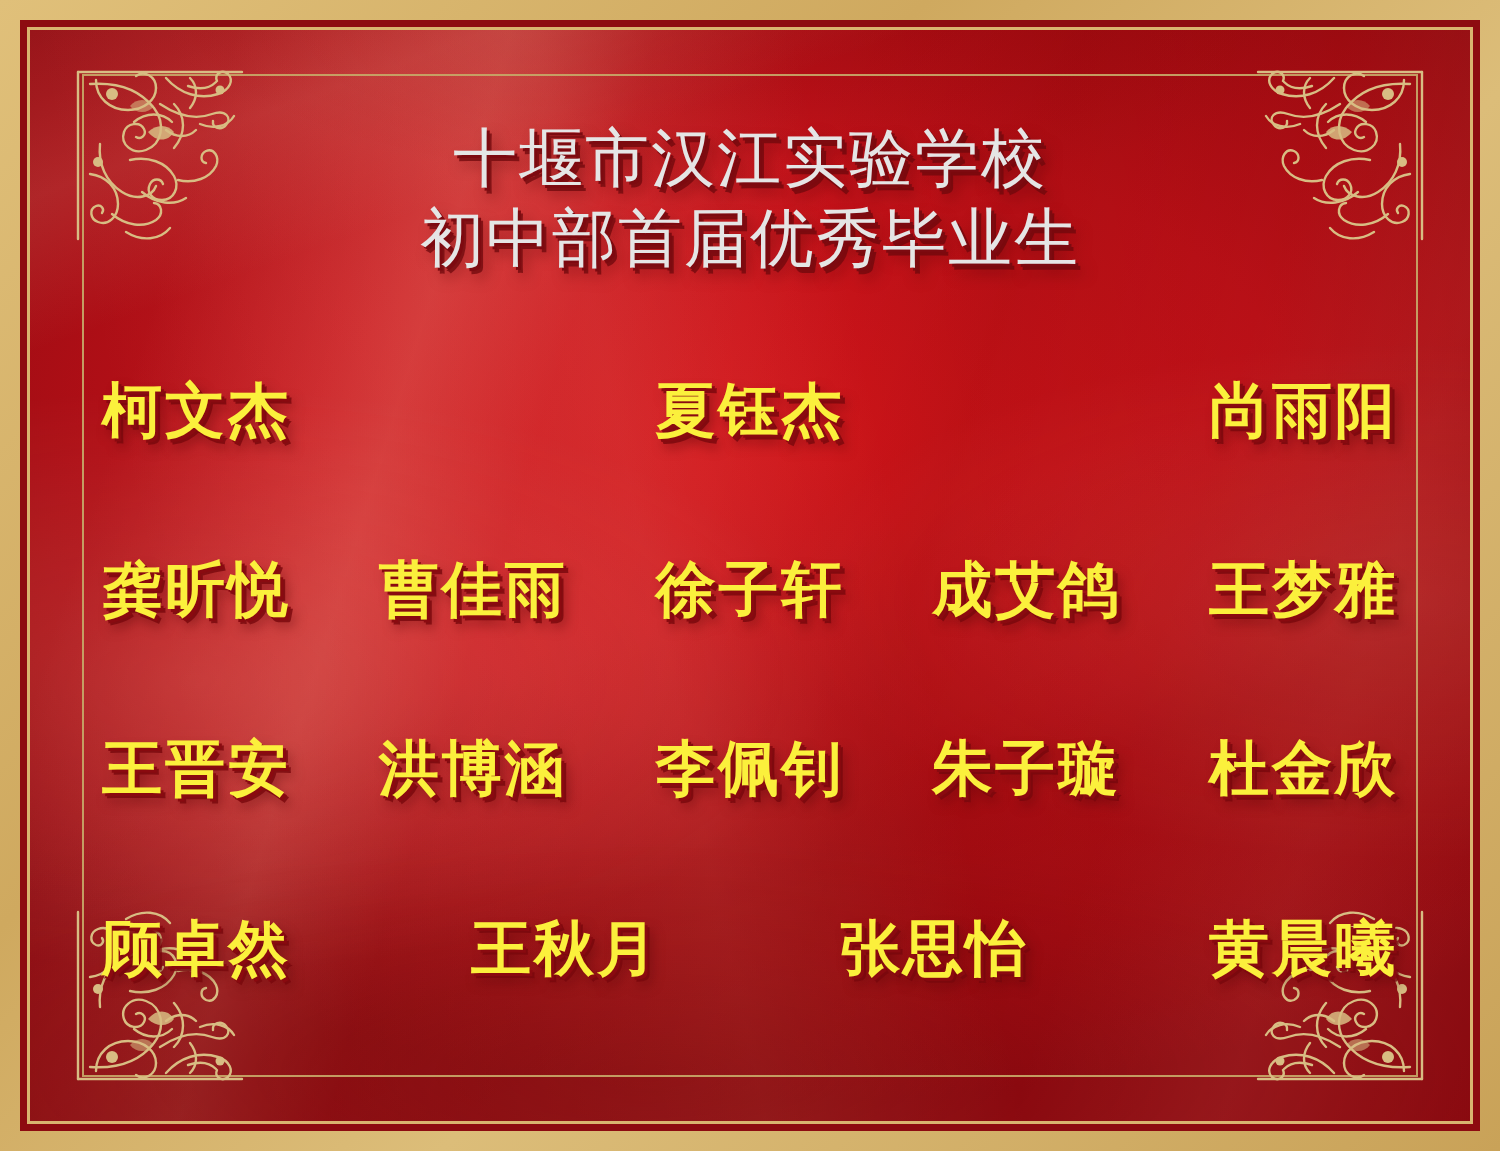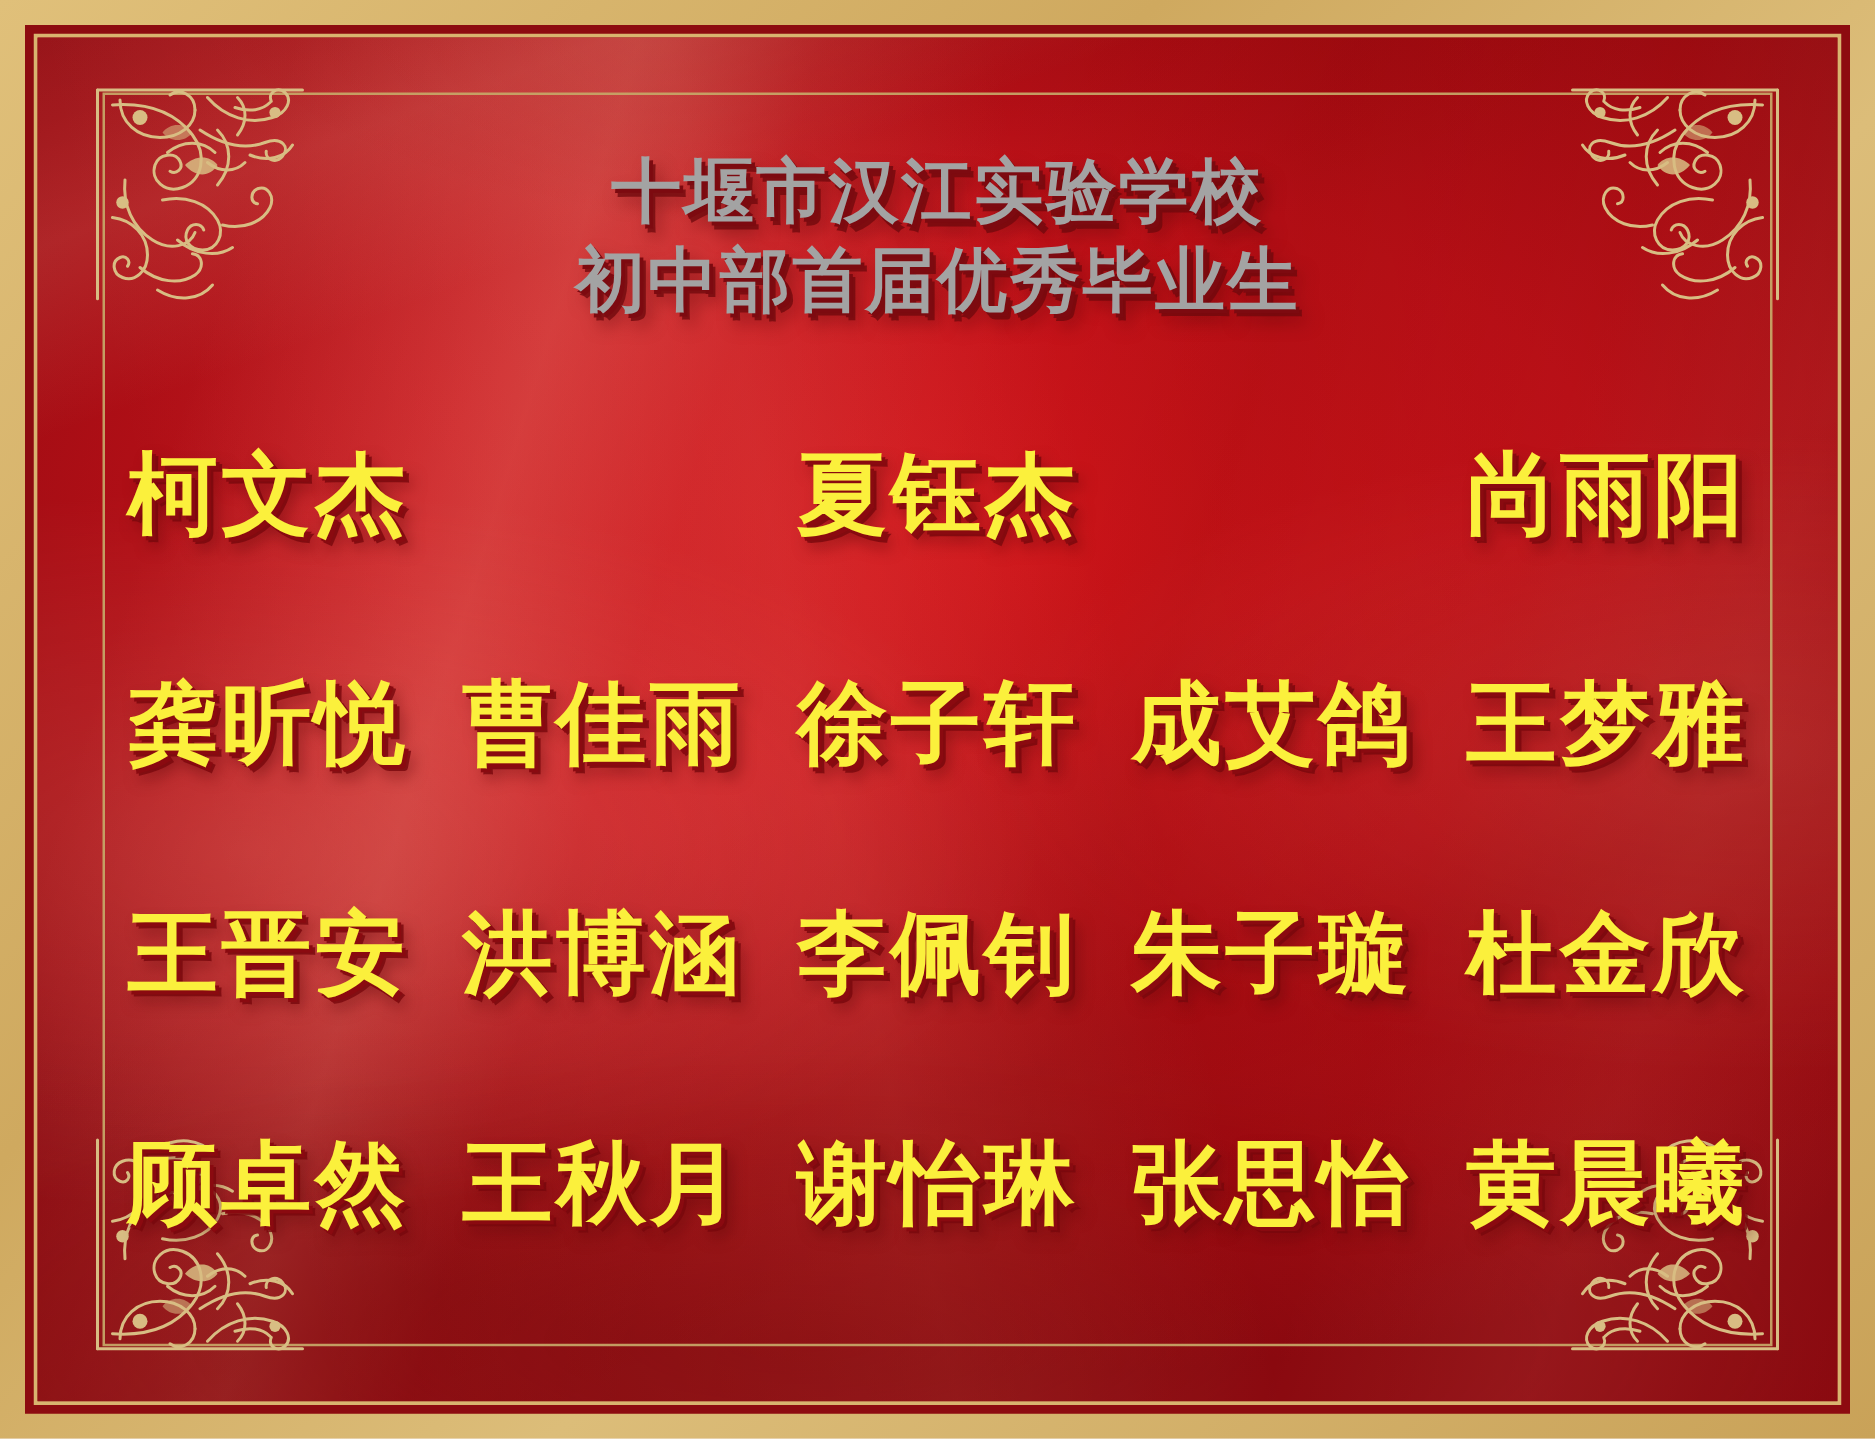--- a/index.html
+++ b/index.html
@@ -137,25 +137,25 @@
     padding: 78px 58px 56px 58px;
     box-sizing: border-box;
   }
 
   .title-block {
     text-align: center;
     margin-top: 14px;
   }
   .title-line {
     font-family: "Liberation Serif", "DejaVu Serif", serif;
-    font-weight: bold;
-    font-size: 56px;
+    font-weight: normal;
+    font-size: 64px;
     line-height: 1.16;
     letter-spacing: 2px;
-    color: #a3a3a3;
+    color: #e5e5e5;
     text-shadow:
        3px 3px 0 #7d0a10,
        5px 6px 0 rgba(110,8,12,0.75),
        8px 10px 14px rgba(90,5,8,0.55);
     white-space: nowrap;
   }
   .title-line.l2 { margin-top: 6px; }
 
   .names-block {
     flex: 1;
@@ -166,21 +166,21 @@
   }
   .name-row {
     display: flex;
     justify-content: space-between;
     align-items: center;
     white-space: nowrap;
   }
   .name {
     font-family: "Liberation Serif", "DejaVu Serif", serif;
     font-weight: bold;
-    font-size: 72px;
+    font-size: 60px;
     line-height: 1.06;
     letter-spacing: 3px;
     color: #fbf03c;
     text-shadow:
        3px 3px 0 #8a0a10,
        5px 5px 0 rgba(120,8,12,0.8),
        7px 9px 12px rgba(90,5,8,0.5);
   }
 </style>
 </head>
@@ -346,21 +346,20 @@
             <span class="name">王晋安</span>
             <span class="name">洪博涵</span>
             <span class="name">李佩钊</span>
             <span class="name">朱子璇</span>
             <span class="name">杜金欣</span>
           </div>
 
           <div class="name-row">
             <span class="name">顾卓然</span>
             <span class="name">王秋月</span>
-            <span class="name">谢怡琳</span>
             <span class="name">张思怡</span>
             <span class="name">黄晨曦</span>
           </div>
 
         </div>
       </div>
 
     </div>
   </div>
 </div>

